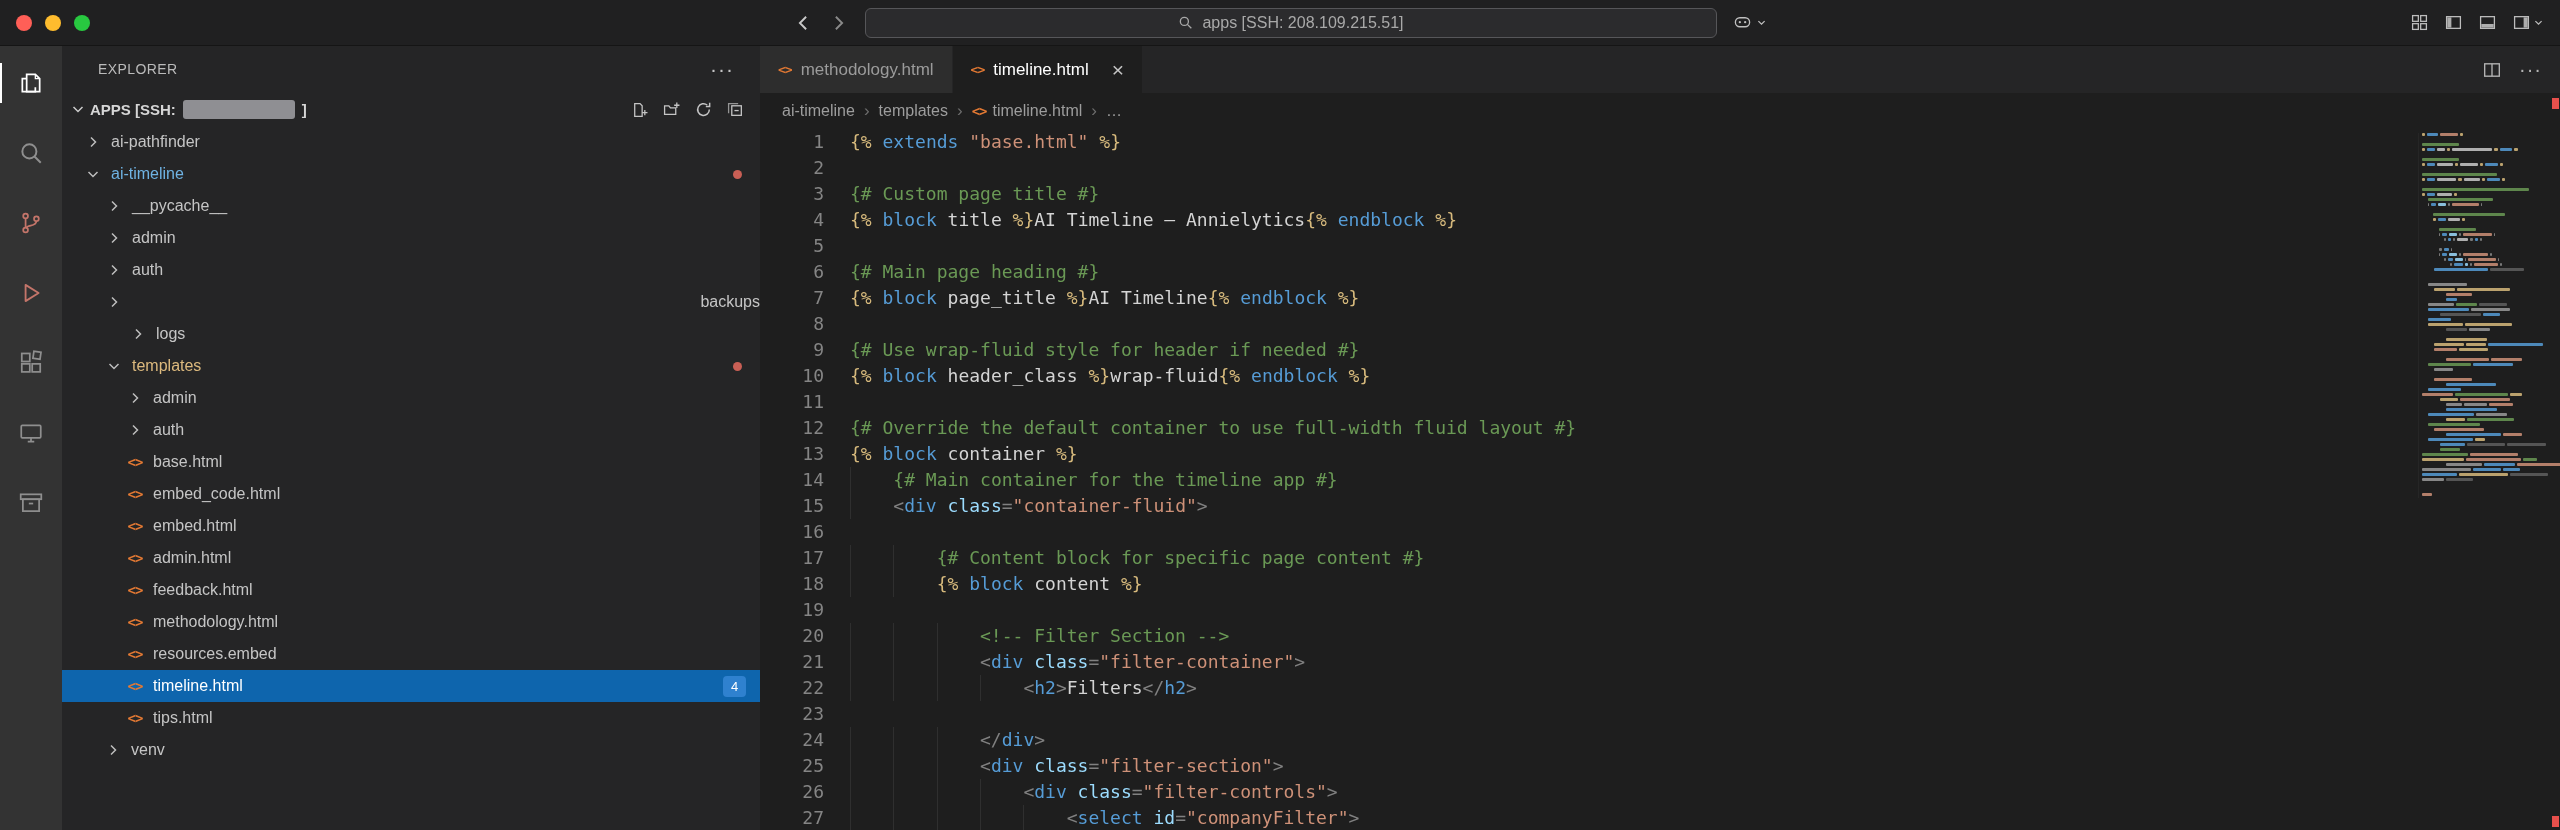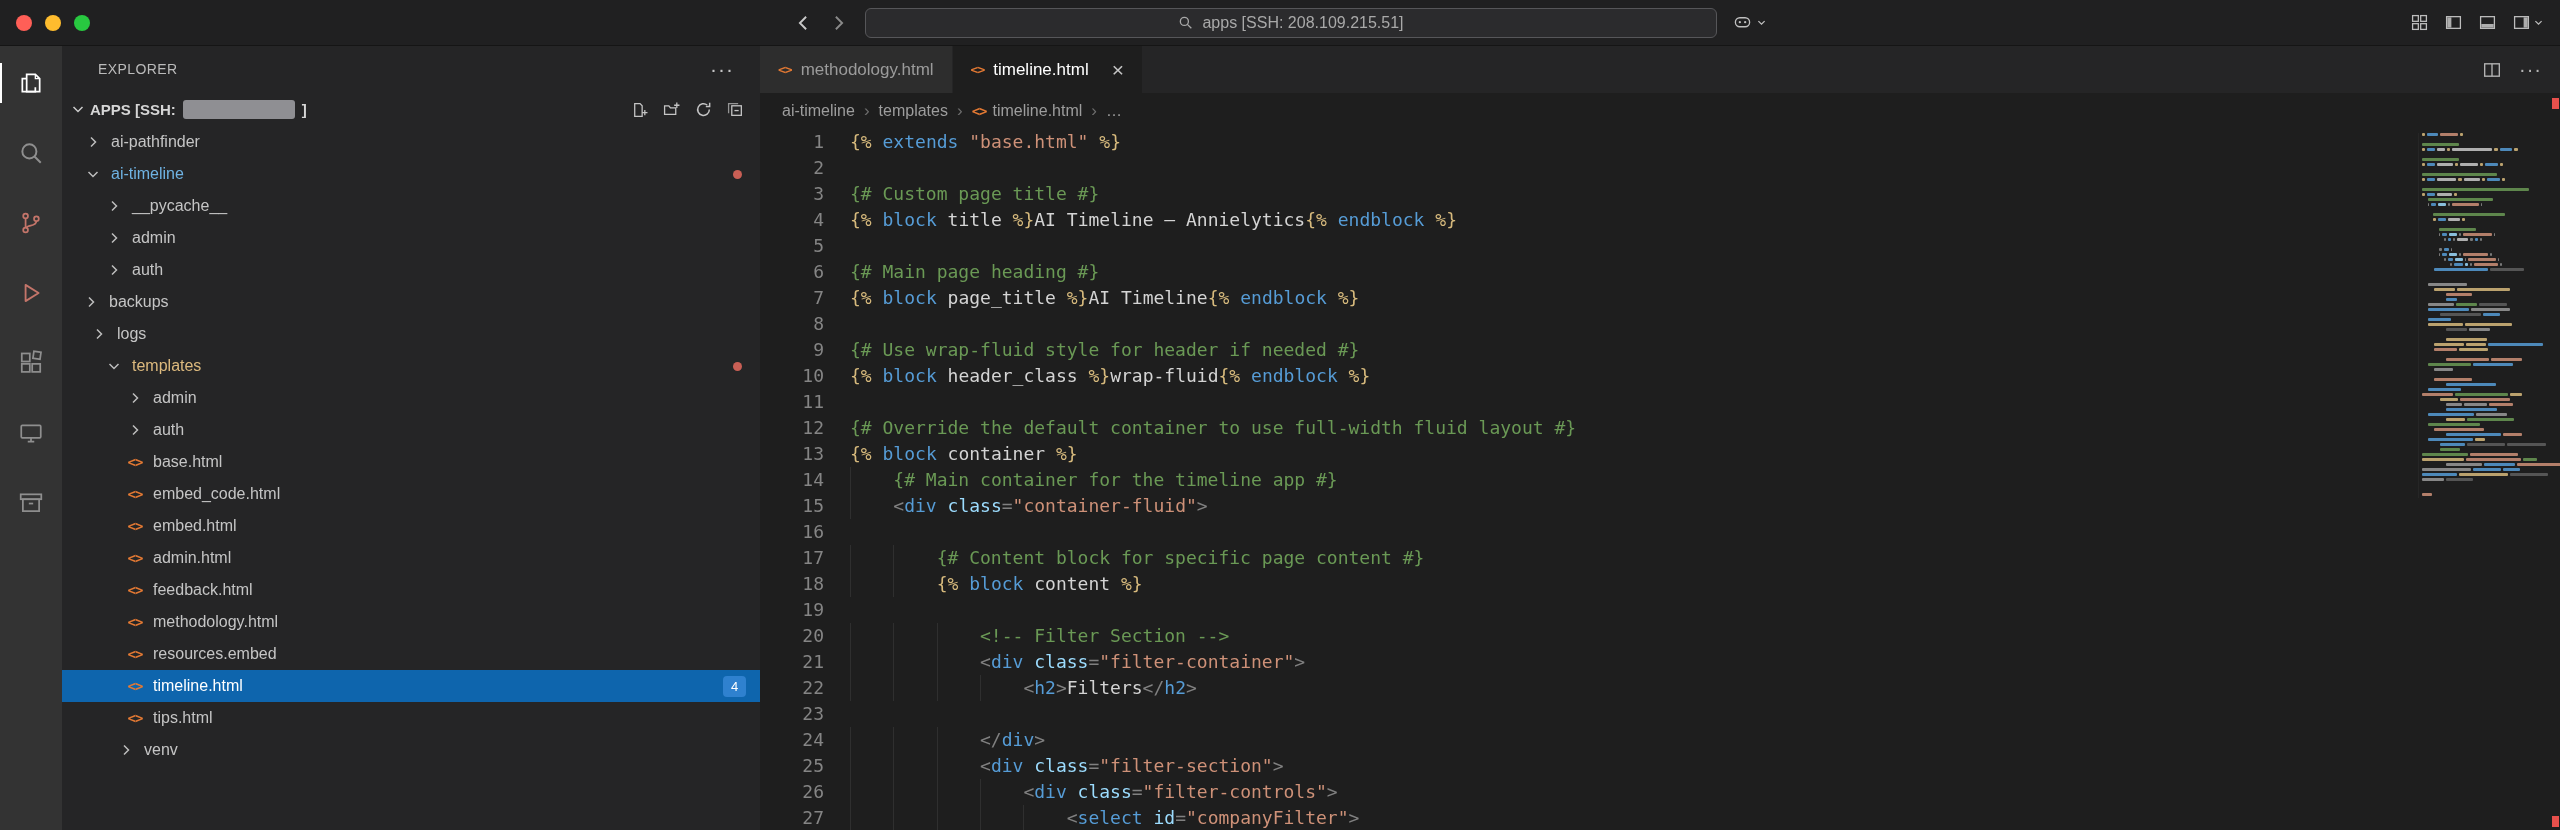--- a/index.html
+++ b/index.html
@@ -319,29 +319,29 @@
             <span class="tlabel">admin</span>
           </div>
           <div class="trow" style="padding-left: 41px;">
             <span class="lead twisty">
               <svg width="16" height="16" viewBox="0 0 16 16" fill="none" stroke="currentColor" stroke-width="1.5">
                 <path d="M6 3.5 10.5 8 6 12.5"></path>
               </svg>
             </span>
             <span class="tlabel">auth</span>
           </div>
-          <div class="trow" style="padding-left: 18px;">
+          <div class="trow" style="padding-left: 41px; justify-content: space-between;">
             <span class="lead twisty">
               <svg width="16" height="16" viewBox="0 0 16 16" fill="none" stroke="currentColor" stroke-width="1.5">
                 <path d="M6 3.5 10.5 8 6 12.5"></path>
               </svg>
             </span>
             <span class="tlabel">backups</span>
           </div>
-          <div class="trow" style="padding-left: 26px;">
+          <div class="trow" style="padding-left: 65px;">
             <span class="lead twisty">
               <svg width="16" height="16" viewBox="0 0 16 16" fill="none" stroke="currentColor" stroke-width="1.5">
                 <path d="M6 3.5 10.5 8 6 12.5"></path>
               </svg>
             </span>
             <span class="tlabel">logs</span>
           </div>
           <div class="trow" style="padding-left: 41px;">
             <span class="lead twisty open">
               <svg width="16" height="16" viewBox="0 0 16 16" fill="none" stroke="currentColor" stroke-width="1.5">
@@ -397,21 +397,21 @@
           </div>
           <div class="trow sel" style="padding-left: 62px;">
             <span class="lead html-ico">&lt;&gt;</span>
             <span class="tlabel">timeline.html</span>
             <span class="badge">4</span>
           </div>
           <div class="trow" style="padding-left: 62px;">
             <span class="lead html-ico">&lt;&gt;</span>
             <span class="tlabel">tips.html</span>
           </div>
-          <div class="trow" style="padding-left: 53px;">
+          <div class="trow" style="padding-left: 40px;">
             <span class="lead twisty">
               <svg width="16" height="16" viewBox="0 0 16 16" fill="none" stroke="currentColor" stroke-width="1.5">
                 <path d="M6 3.5 10.5 8 6 12.5"></path>
               </svg>
             </span>
             <span class="tlabel">venv</span>
           </div>
         </div>
     </div>
 

